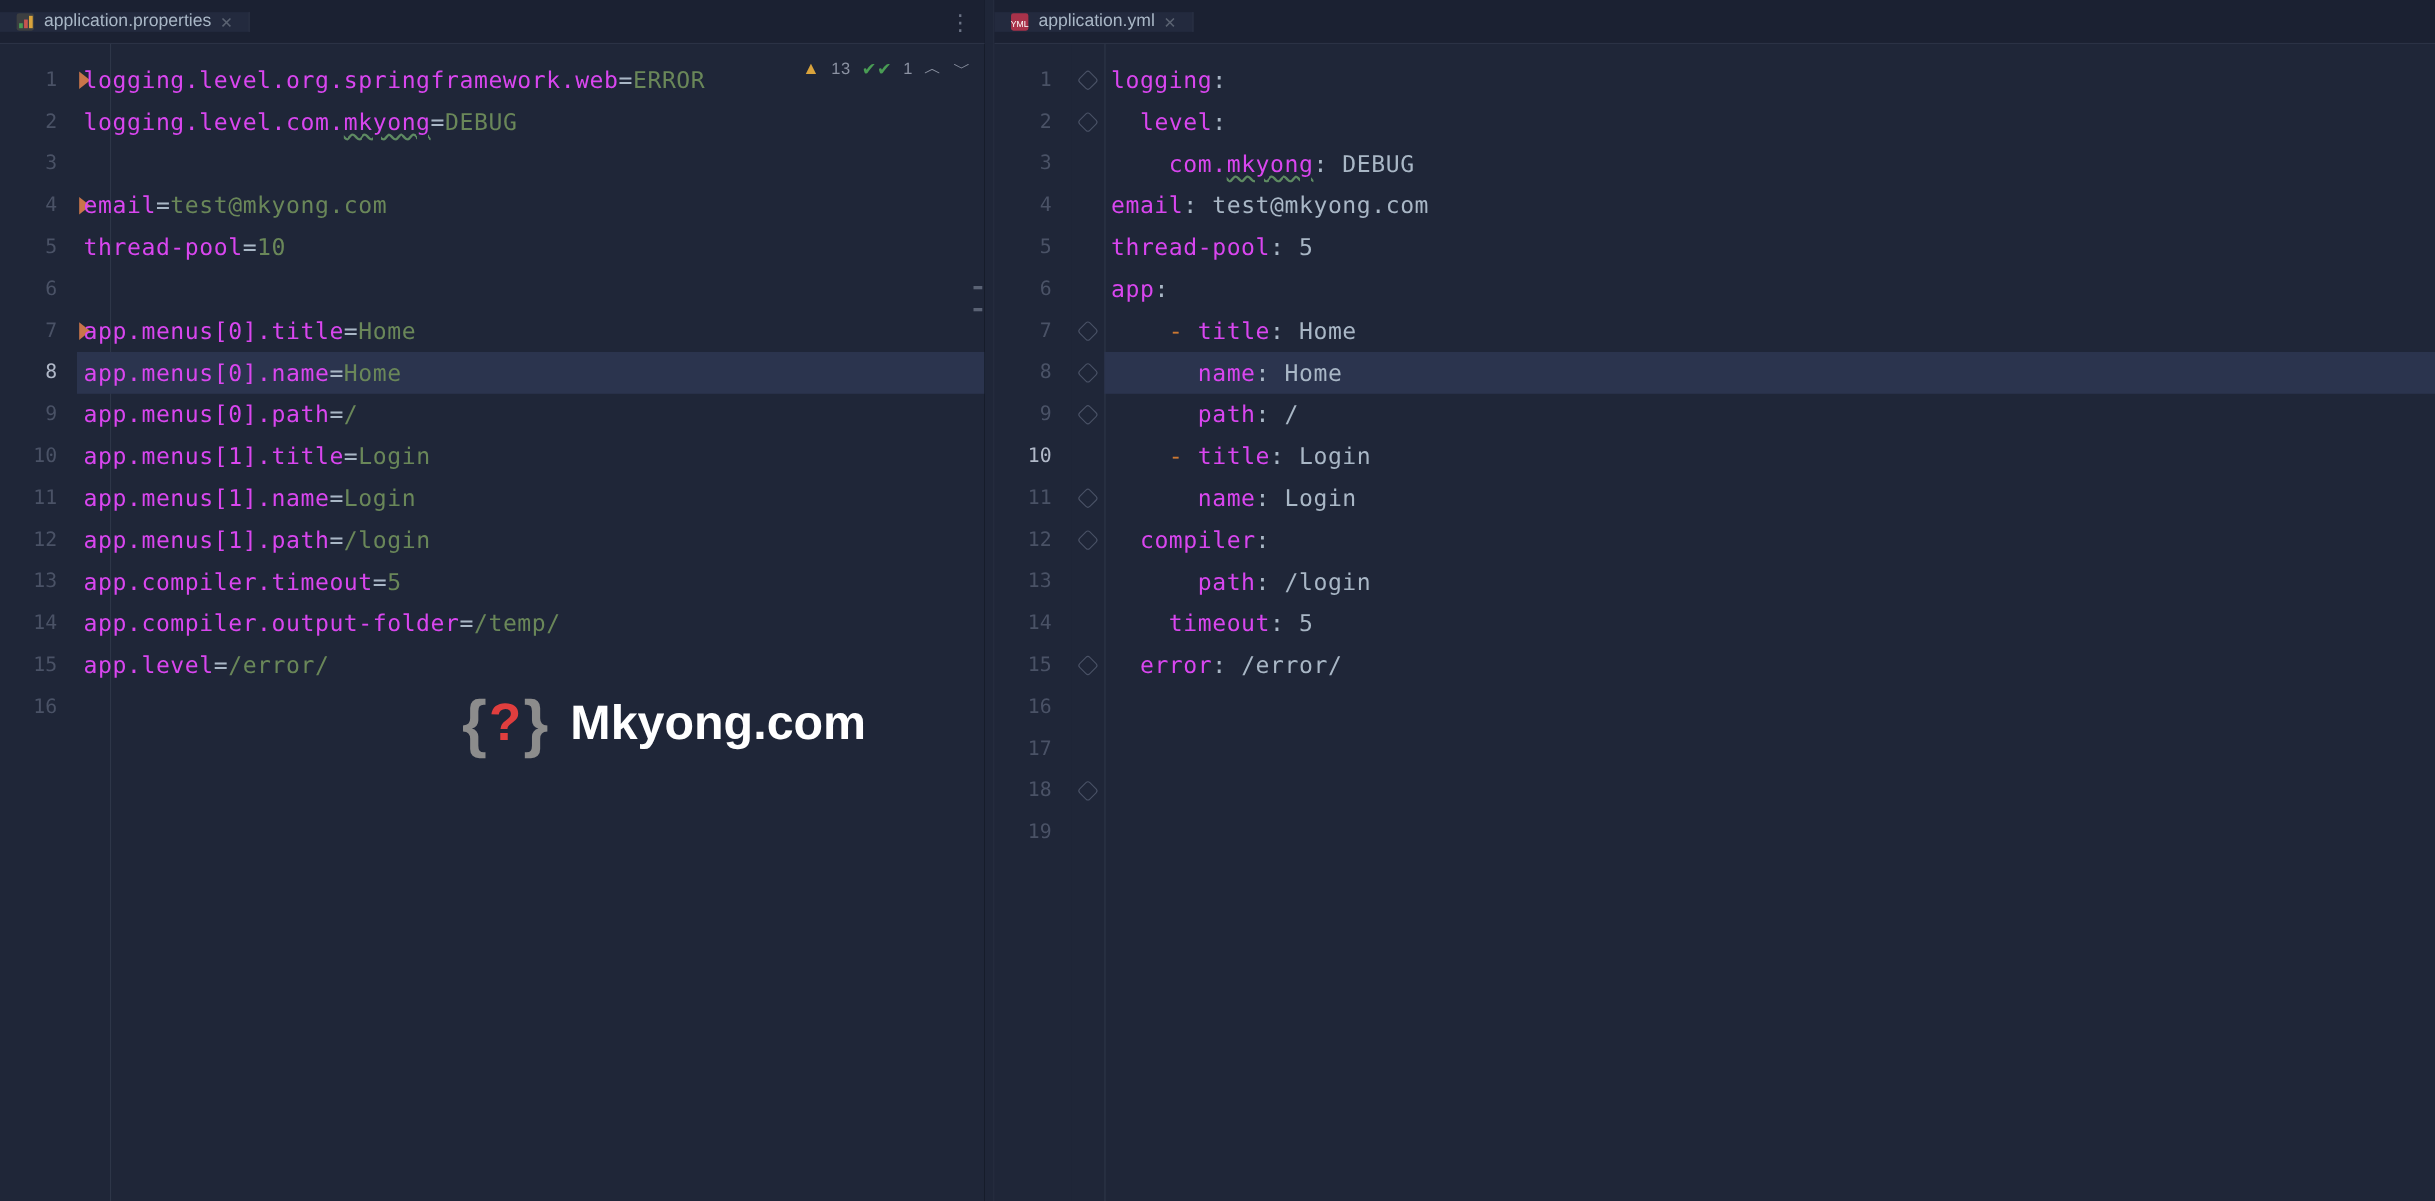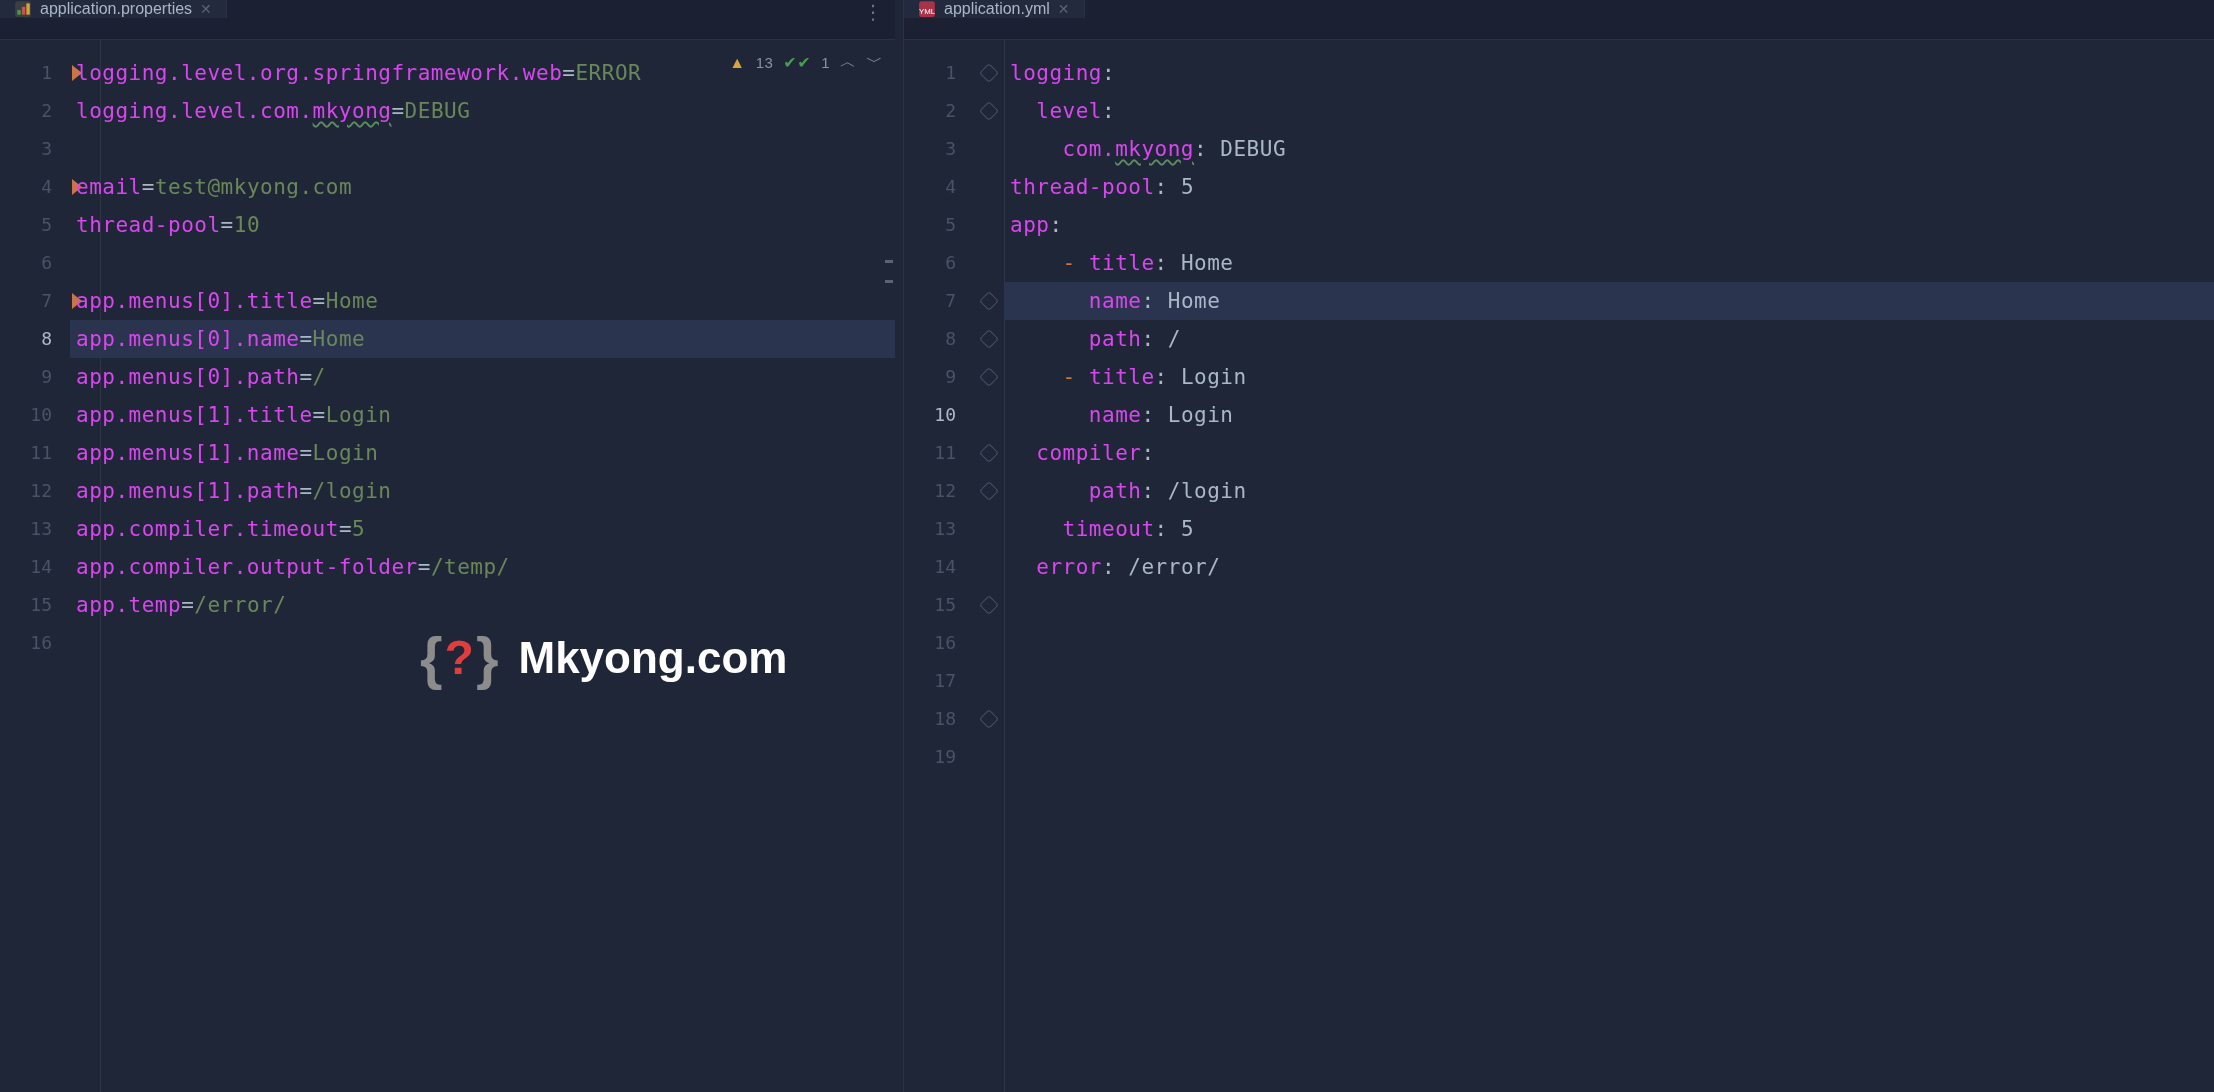--- a/index.html
+++ b/index.html
@@ -28,21 +28,21 @@
     width: 8px;
     background: #1f2638;
     display: flex;
     align-items: flex-start;
     justify-content: center;
   }
   .tab-bar {
     height: 40px;
     background: #1b2132;
     display: flex;
-    align-items: flex-start;
+    align-items: center;
     border-bottom: 1px solid #2b3245;
     position: relative;
   }
   .tab {
     display: flex;
     align-items: center;
     padding: 0 14px;
     gap: 8px;
     background: #232a3e;
     border-right: 1px solid #2b3245;
@@ -262,21 +262,21 @@
           <div class="line"><span class="k-key">thread-pool</span><span class="k-punct">=</span><span class="k-val">10</span></div>
           <div class="line"></div>
           <div class="line"><span class="k-key">app.menus[0].title</span><span class="k-punct">=</span><span class="k-val">Home</span></div>
           <div class="line active"><span class="k-key">app.menus[0].name</span><span class="k-punct">=</span><span class="k-val">Home</span></div>
           <div class="line"><span class="k-key">app.menus[0].path</span><span class="k-punct">=</span><span class="k-val">/</span></div>
           <div class="line"><span class="k-key">app.menus[1].title</span><span class="k-punct">=</span><span class="k-val">Login</span></div>
           <div class="line"><span class="k-key">app.menus[1].name</span><span class="k-punct">=</span><span class="k-val">Login</span></div>
           <div class="line"><span class="k-key">app.menus[1].path</span><span class="k-punct">=</span><span class="k-val">/login</span></div>
           <div class="line"><span class="k-key">app.compiler.timeout</span><span class="k-punct">=</span><span class="k-val">5</span></div>
           <div class="line"><span class="k-key">app.compiler.output-folder</span><span class="k-punct">=</span><span class="k-val">/temp/</span></div>
-          <div class="line"><span class="k-key">app.temp</span><span class="k-punct">=</span><span class="k-val">/error/</span></div>
+          <div class="line"><span class="k-key">app.level</span><span class="k-punct">=</span><span class="k-val">/error/</span></div>
           <div class="line"></div>
         </div>
       <div class="right-edge" id="left-edge">
           <div class="edge-tick" style="top:180px"></div>
           <div class="edge-tick" style="top:200px"></div>
         </div>
     </div>
   </div>
 
   <div class="splitter"></div>
@@ -323,20 +323,21 @@
           <div class="fold-marker" style="top:406px"></div>
           <div class="fold-marker" style="top:444px"></div>
           <div class="fold-marker" style="top:558px"></div>
           <div class="fold-marker" style="top:672px"></div>
         </div>
       <div class="vline" style="left:100px"></div>
       <div class="code" id="right-code">
           <div class="line"><span class="k-key">logging</span><span class="k-punct">:</span></div>
           <div class="line">  <span class="k-key">level</span><span class="k-punct">:</span></div>
           <div class="line">    <span class="k-key">com.</span><span class="k-key squiggle">mkyong</span><span class="k-punct">: </span><span class="k-punct">DEBUG</span></div>
+          <div class="line"><span class="k-key">email</span><span class="k-punct">: </span><span class="k-punct">test@mkyong.com</span></div>
           <div class="line"><span class="k-key">thread-pool</span><span class="k-punct">: </span><span class="k-punct">5</span></div>
           <div class="line"><span class="k-key">app</span><span class="k-punct">:</span></div>
           <div class="line">    <span class="k-dash">- </span><span class="k-key">title</span><span class="k-punct">: </span><span class="k-punct">Home</span></div>
           <div class="line active">      <span class="k-key">name</span><span class="k-punct">: </span><span class="k-punct">Home</span></div>
           <div class="line">      <span class="k-key">path</span><span class="k-punct">: </span><span class="k-punct">/</span></div>
           <div class="line">    <span class="k-dash">- </span><span class="k-key">title</span><span class="k-punct">: </span><span class="k-punct">Login</span></div>
           <div class="line">      <span class="k-key">name</span><span class="k-punct">: </span><span class="k-punct">Login</span></div>
           <div class="line">  <span class="k-key">compiler</span><span class="k-punct">:</span></div>
           <div class="line">      <span class="k-key">path</span><span class="k-punct">: </span><span class="k-punct">/login</span></div>
           <div class="line">    <span class="k-key">timeout</span><span class="k-punct">: </span><span class="k-punct">5</span></div>

